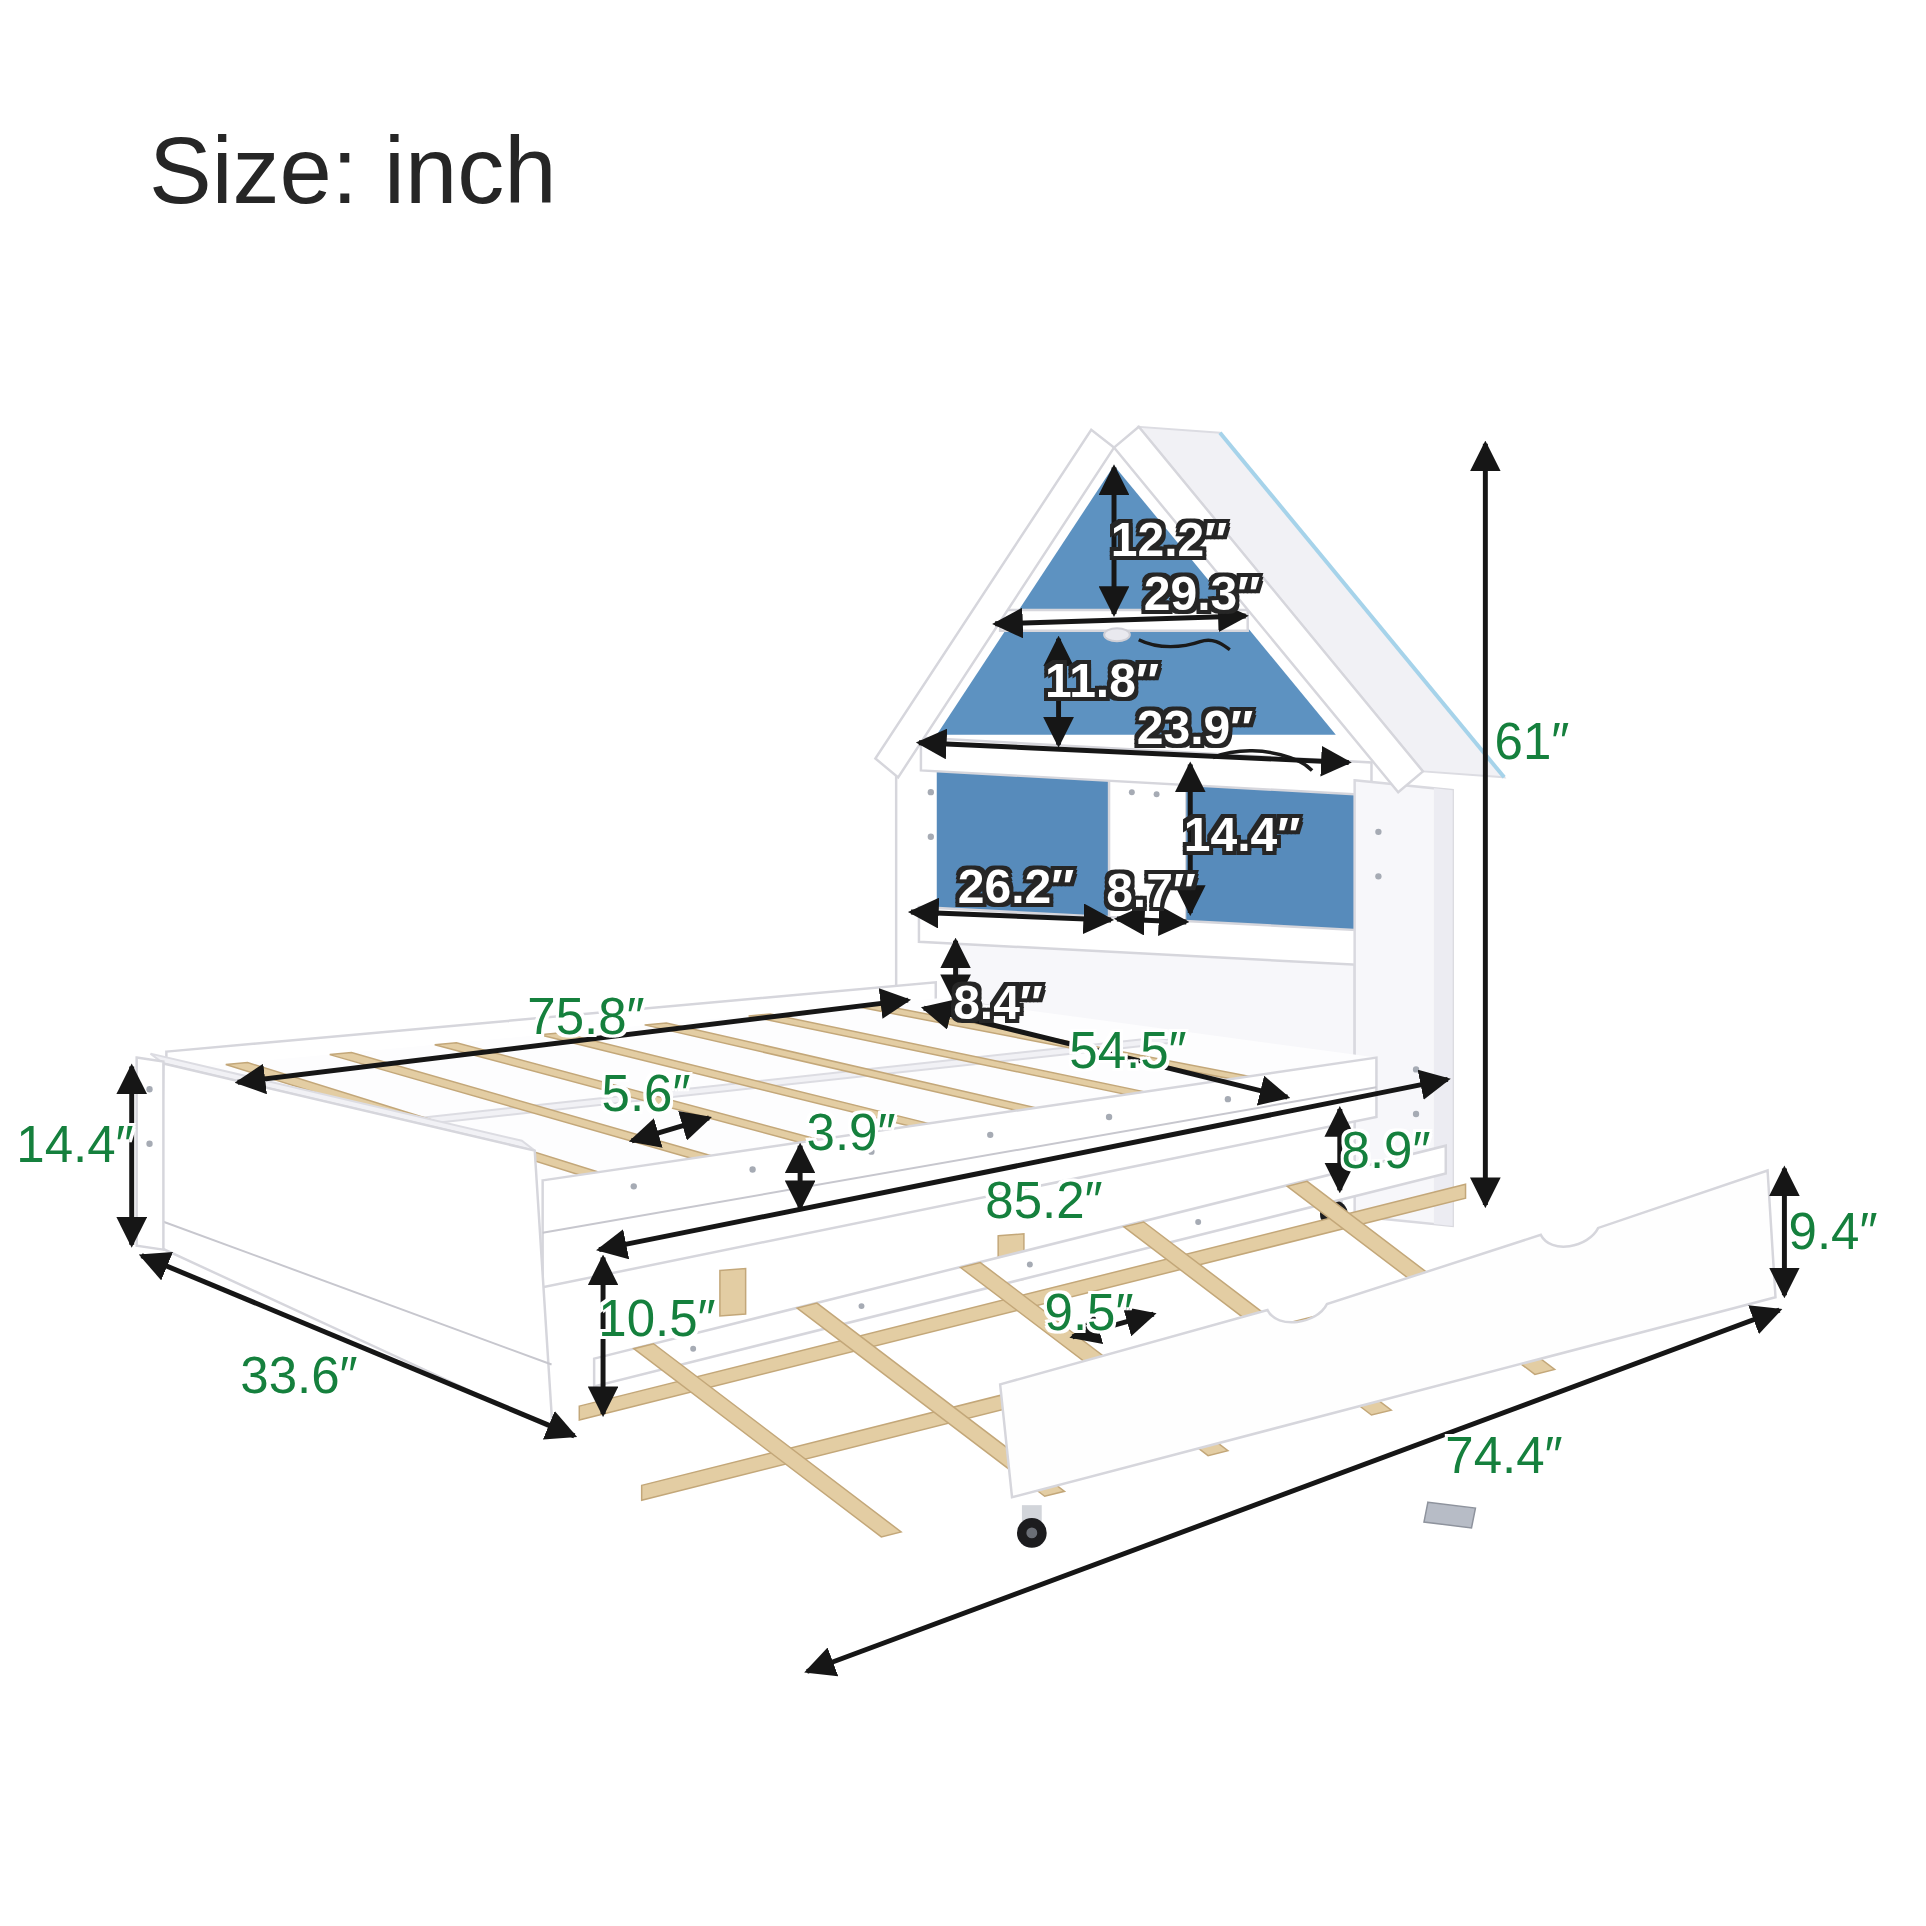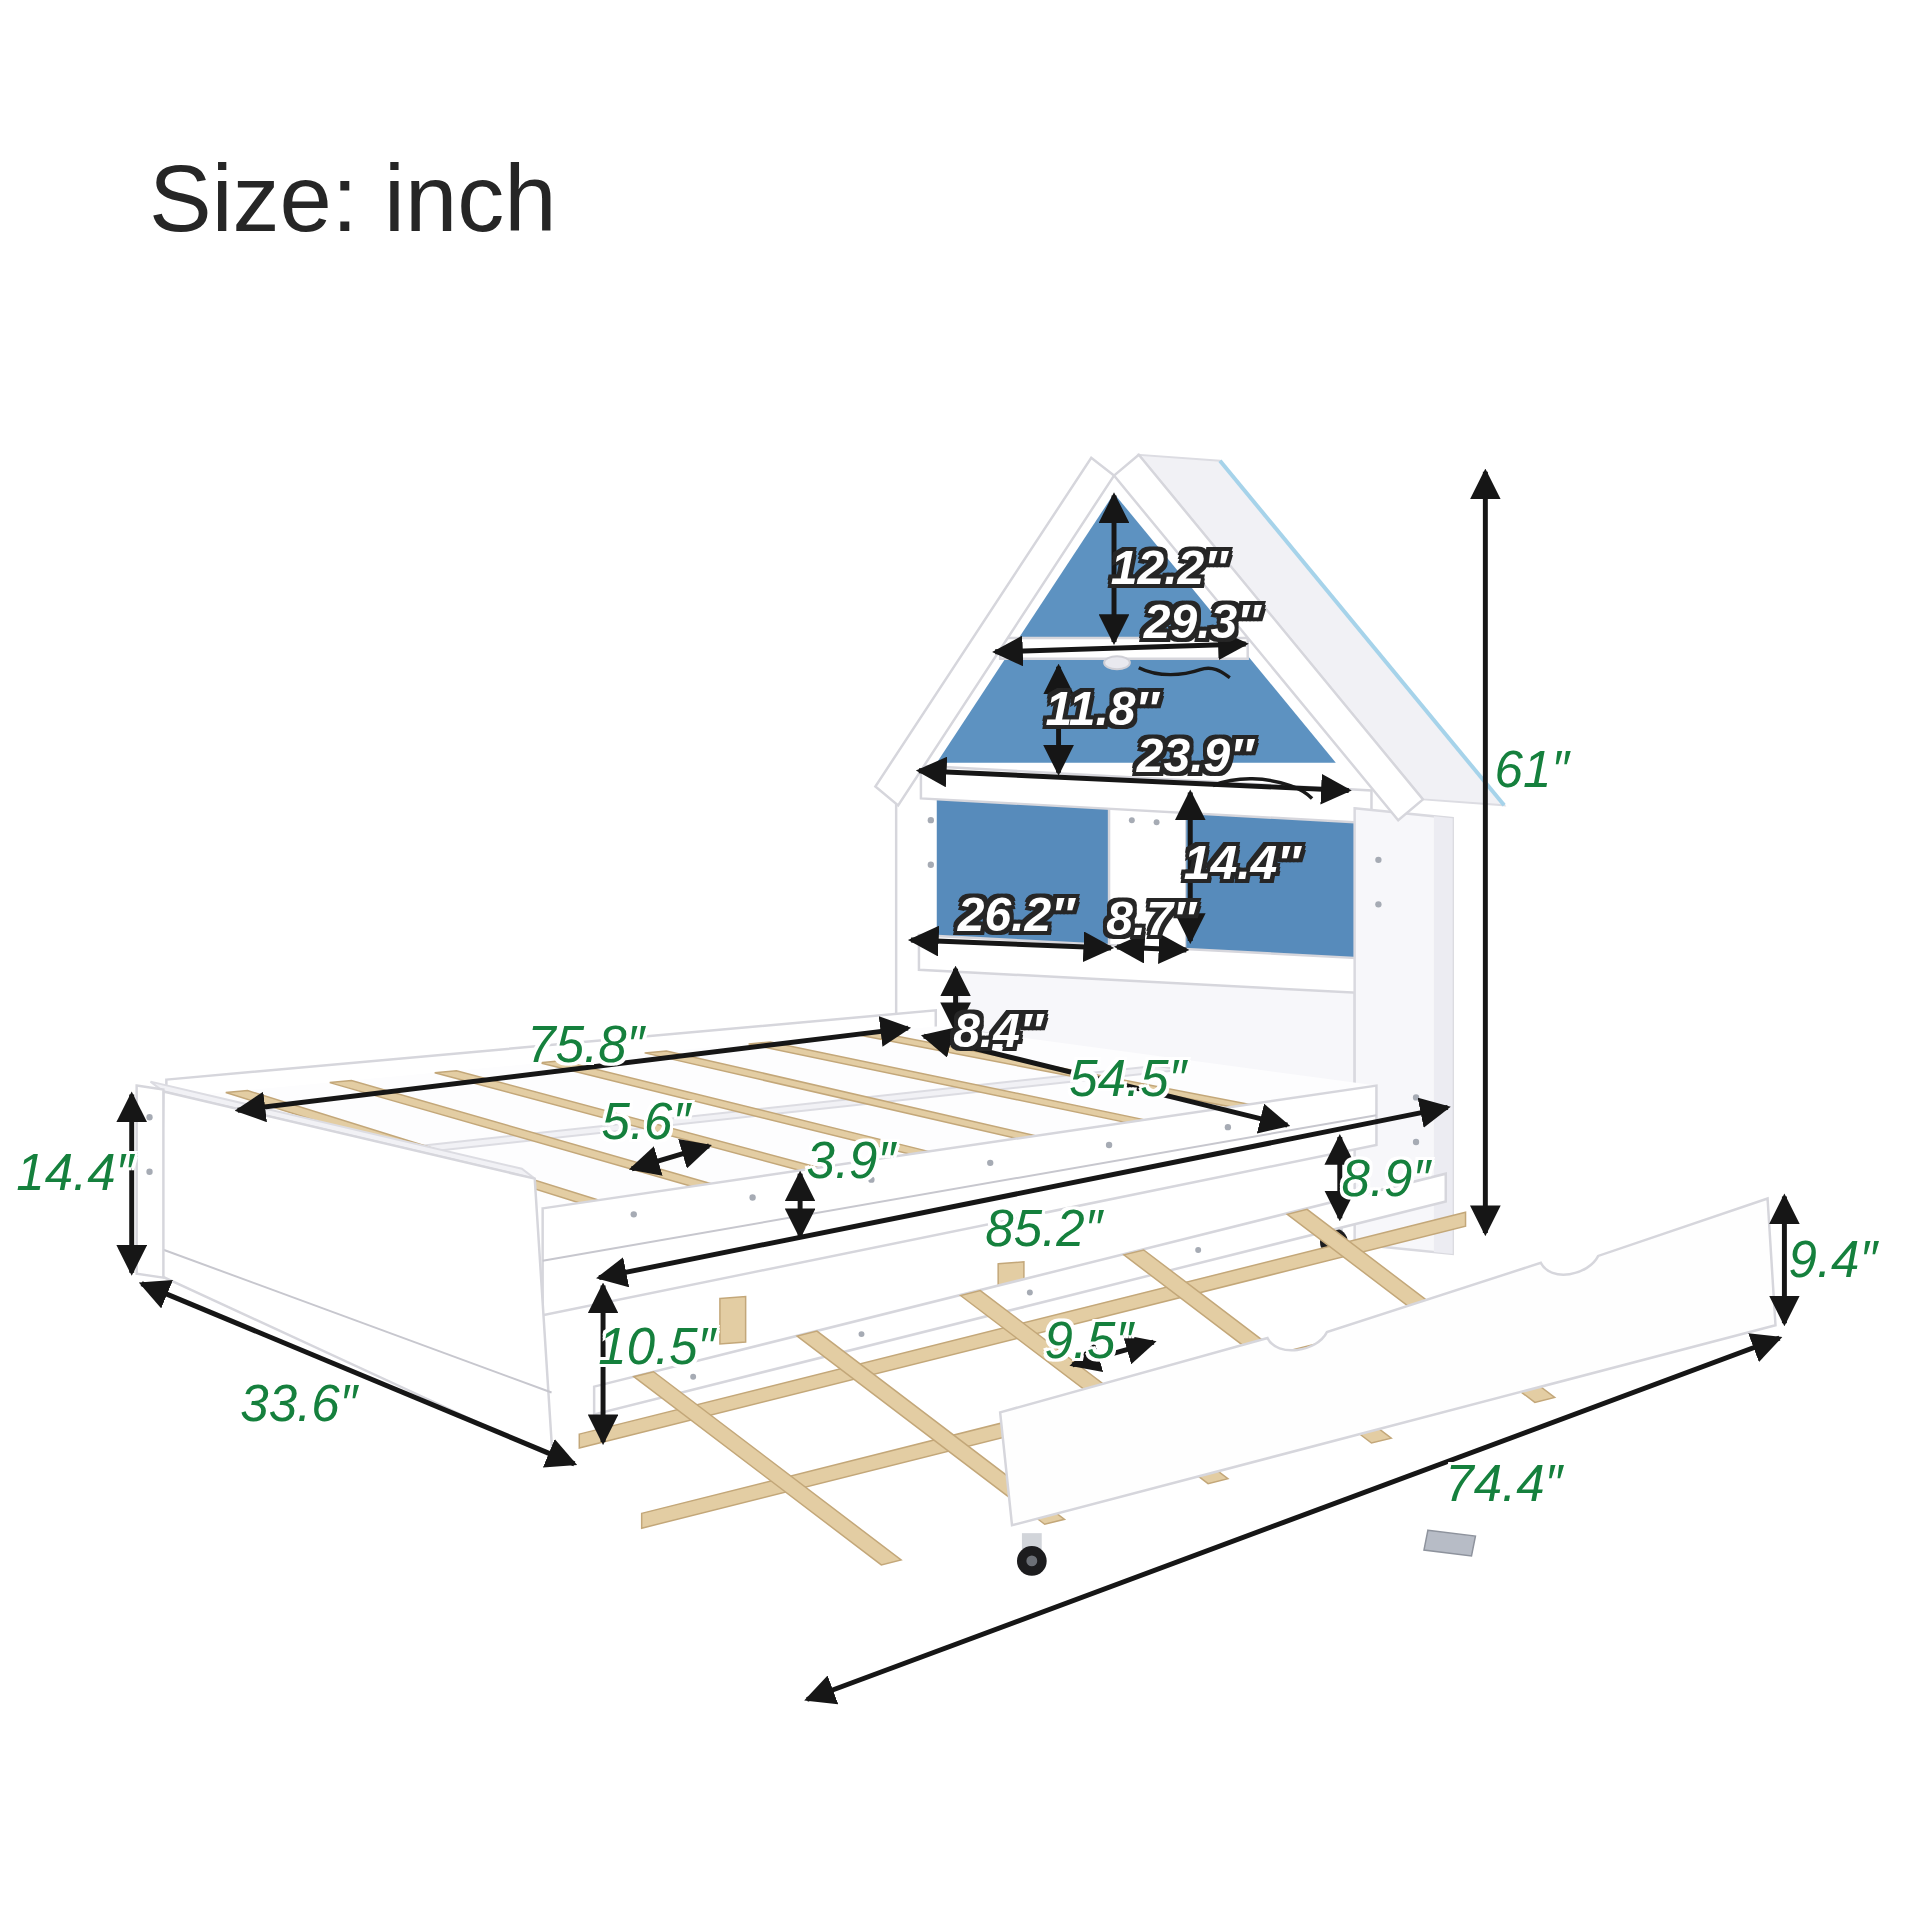--- a/index.html
+++ b/index.html
@@ -1,22 +1,22 @@
 <!DOCTYPE html>
 <html style="--blue_panel: #5d92c1; --blue_panel_deep: #578bbb; --roof_edge_blue: #a6d3ea; --wood: #e3cda3; --wood_dark: #c3a779; --arrow: #161616;"><head>
 <meta charset="utf-8">
 <style>
   html,body{margin:0;padding:0;background:#ffffff;}
   body{width:1927px;height:1927px;position:relative;overflow:hidden;
        font-family:"Liberation Sans",sans-serif;}
-  .stage{position:absolute;inset:0;margin-top:28px;}
+  .stage{position:absolute;inset:0;}
   svg{position:absolute;left:0;top:0;}
   .page-title{position:absolute;left:149px;top:117px;font-size:94px;
       color:#262626;letter-spacing:0px;white-space:nowrap;}
-  .lb,.lw{position:absolute;transform:translate(-50%,-50%);white-space:nowrap;line-height:1;font-style:italic;}
+  .lb,.lw{position:absolute;transform:translate(-50%,-50%);white-space:nowrap;line-height:1;}
   .lb{font-size:51px;color:#15803d;
       text-shadow:-3px -3px 0 #fff,3px -3px 0 #fff,-3px 3px 0 #fff,3px 3px 0 #fff,
                   0 -3px 0 #fff,0 3px 0 #fff,-3px 0 0 #fff,3px 0 0 #fff;}
   .lw{font-size:48px;color:#ffffff;font-weight:bold;
       text-shadow:-4px -4px 0 #262626,4px -4px 0 #262626,-4px 4px 0 #262626,4px 4px 0 #262626,
                   0 -4px 0 #262626,0 4px 0 #262626,-4px 0 0 #262626,4px 0 0 #262626;}
   
   .white{fill:#ffffff;stroke:#d6d6dc;stroke-width:2.5;}
   .white2{fill:#f7f7fa;stroke:#d9d9df;stroke-width:2.5;}
   .white3{fill:#f1f1f5;stroke:#dcdce2;stroke-width:2;}

